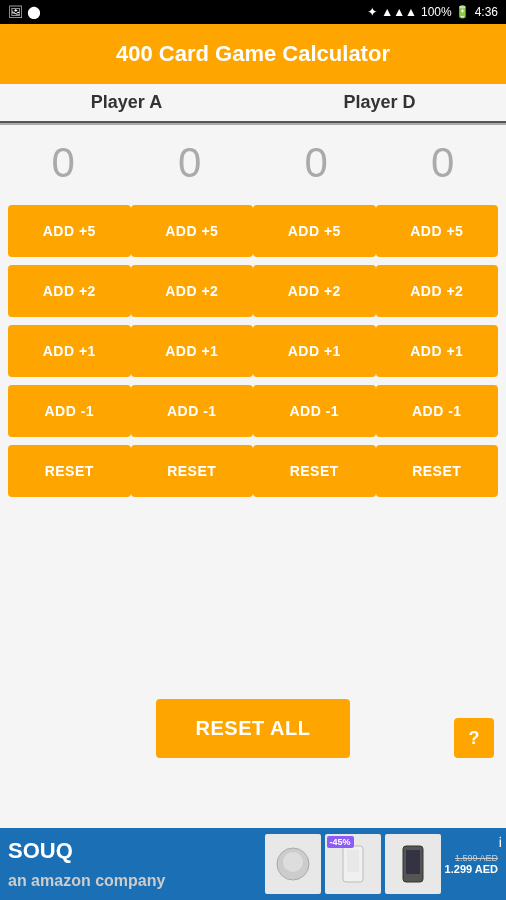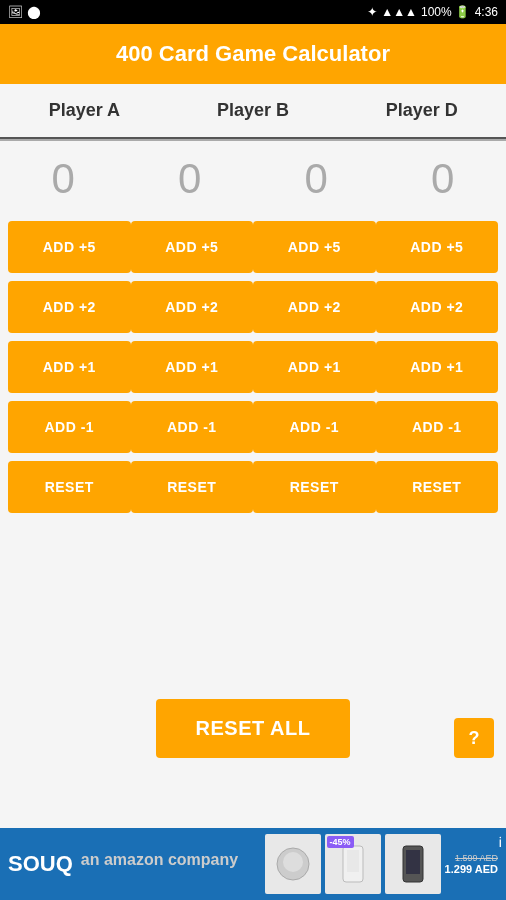--- a/index.html
+++ b/index.html
@@ -62,21 +62,21 @@
     
     .player-headers {
       display: flex;
       background: #f5f5f5;
       border-bottom: 2px solid #aaa;
       flex-shrink: 0;
     }
     .player-header {
       flex: 1;
       text-align: center;
-      padding: 16px 4px;
+      padding: 8px 4px;
       font-size: 18px;
       font-weight: bold;
       color: #333;
       border-bottom: 2px solid #555;
     }
 
     
     .scores-row {
       display: flex;
       background: #f5f5f5;
@@ -174,20 +174,21 @@
       height: 72px;
       display: flex;
       align-items: center;
       padding: 4px 8px;
       flex-shrink: 0;
       gap: 8px;
       position: relative;
     }
     .ad-logo {
       display: flex;
+      flex-direction: column;
       align-items: flex-start;
       color: #fff;
       font-weight: bold;
       gap: 8px;
     }
     .ad-logo .souq {
       font-size: 22px;
       font-weight: bold;
       color: #fff;
     }
@@ -267,21 +268,20 @@
     <span>4:36</span>
   </div>
 </div>
 
 <div class="app-header">
   <h1>400 Card Game Calculator</h1>
 </div>
 
 <div class="player-headers">
   <div class="player-header">Player A</div>
-  <div class="player-header">Player B</div>
   <div class="player-header">Player D</div>
 </div>
 
 <div class="scores-row">
   <div class="score-cell">0</div>
   <div class="score-cell">0</div>
   <div class="score-cell">0</div>
   <div class="score-cell">0</div>
 </div>
 

